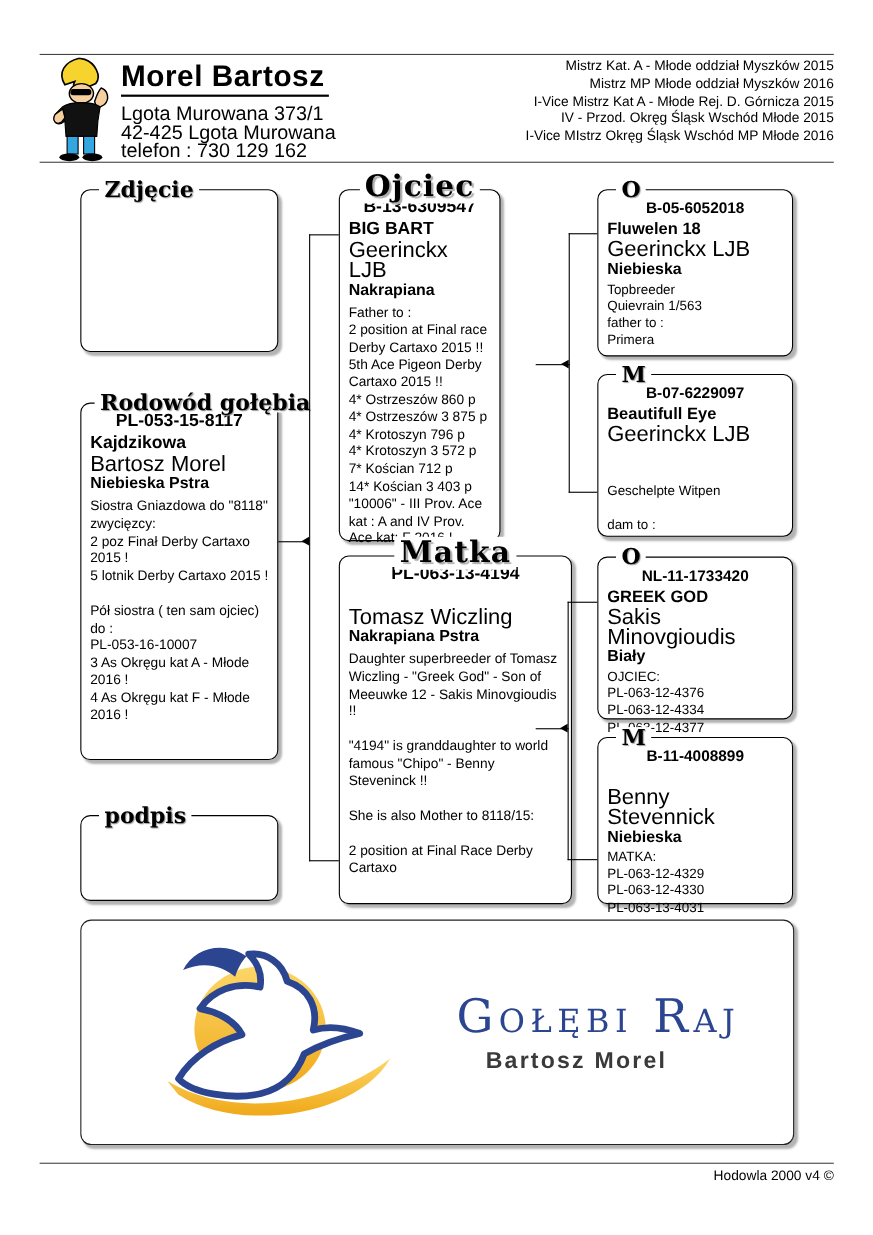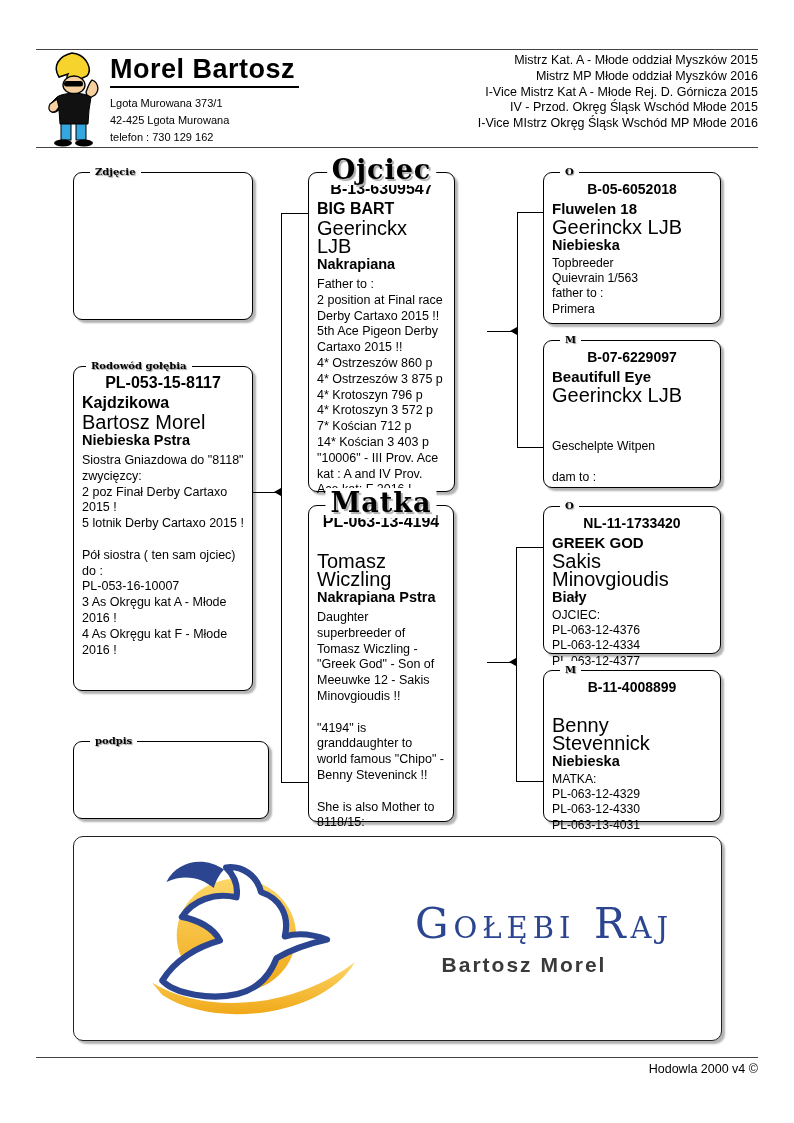--- a/index.html
+++ b/index.html
@@ -6,30 +6,30 @@
   #page{
     position:relative;width:794px;height:1123px;background:#fff;overflow:hidden;
     font-family:"Liberation Sans",sans-serif;color:#000;
   }
   .rule{position:absolute;height:1px;background:#444;}
   
   #owner-name{
     position:absolute;left:110px;top:54px;font-size:27px;font-weight:bold;
     border-bottom:2px solid #000;padding:0 4px 1px 0;letter-spacing:0.5px;
   }
-  #owner-address{position:absolute;left:110px;top:95px;font-size:11px;line-height:17px;}
+  #owner-address{position:absolute;left:110px;top:95px;font-size:18px;line-height:17px;}
   #achievements{position:absolute;right:36px;top:53px;text-align:right;font-size:12.5px;line-height:15.8px;}
   
   .box{
     position:absolute;background:#fff;border:1px solid #000;border-radius:9px;
     box-shadow:3px 3px 2px #b3b3b3;padding:6px 8px;box-sizing:border-box;
   }
   .tag{
     position:absolute;top:-10px;left:16px;background:#fff;padding:0 5px;
-    font-family:"DejaVu Serif",serif;font-weight:bold;font-size:10px;line-height:18px;
+    font-family:"DejaVu Serif",serif;font-weight:bold;font-size:20px;line-height:18px;
     text-shadow:1px 1px 1px #999;white-space:nowrap;
   }
   .tag-big{
     top:-18px;left:50%;transform:translateX(-50%);font-size:27px;line-height:30px;
     text-shadow:2px 2px 1px #aaa;letter-spacing:1px;
   }
   .ring{font-size:16px;font-weight:bold;line-height:20px;text-align:center;}
   .pname{font-size:16px;font-weight:bold;line-height:20px;min-height:20px;}
   .breeder{font-size:20px;line-height:18px;min-height:18px;}
   .pcolor{font-size:14.5px;font-weight:bold;line-height:19px;min-height:19px;}
@@ -105,21 +105,21 @@
     <div class="notes">Siostra Gniazdowa do "8118" zwycięzcy:
 2 poz Finał Derby Cartaxo 2015 !
 5 lotnik Derby Cartaxo 2015 !
 
 Pół siostra ( ten sam ojciec) do :
 PL-053-16-10007
 3 As Okręgu kat A - Młode 2016 !
 4 As Okręgu kat F - Młode 2016 !</div>
   </div>
 
-  <div class="box" style="left:73px;top:741px;width:196px;height:78px;">
+  <div class="box" style="left:73px;top:741px;width:180px;height:78px;">
     <span class="tag">podpis</span>
   </div>
 
   <div class="box" style="left:308px;top:172px;width:147px;height:320px;">
     <span class="tag tag-big">Ojciec</span>
     <div class="ring">B-13-6309547</div>
     <div class="pname">BIG BART</div>
     <div class="breeder">Geerinckx LJB</div>
     <div class="pcolor">Nakrapiana</div>
     <div class="notes">Father to :
@@ -127,21 +127,21 @@
 5th Ace Pigeon Derby Cartaxo 2015 !!
 4* Ostrzeszów 860 p
 4* Ostrzeszów 3 875 p
 4* Krotoszyn 796 p
 4* Krotoszyn 3 572 p
 7* Kościan 712 p
 14* Kościan 3 403 p
 "10006" - III Prov. Ace kat : A and IV Prov. Ace kat: F 2016 !</div>
   </div>
 
-  <div class="box" style="left:308px;top:505px;width:146px;height:317px;">
+  <div class="box" style="left:308px;top:505px;width:212px;height:317px;">
     <span class="tag tag-big">Matka</span>
     <div class="ring">PL-063-13-4194</div>
     <div class="pname"></div>
     <div class="breeder">Tomasz Wiczling</div>
     <div class="pcolor">Nakrapiana Pstra</div>
     <div class="notes">Daughter superbreeder of Tomasz Wiczling - "Greek God" - Son of Meeuwke 12 - Sakis Minovgioudis !!
 
 "4194" is granddaughter to world famous "Chipo" - Benny Steveninck !!
 
 She is also Mother to 8118/15:

